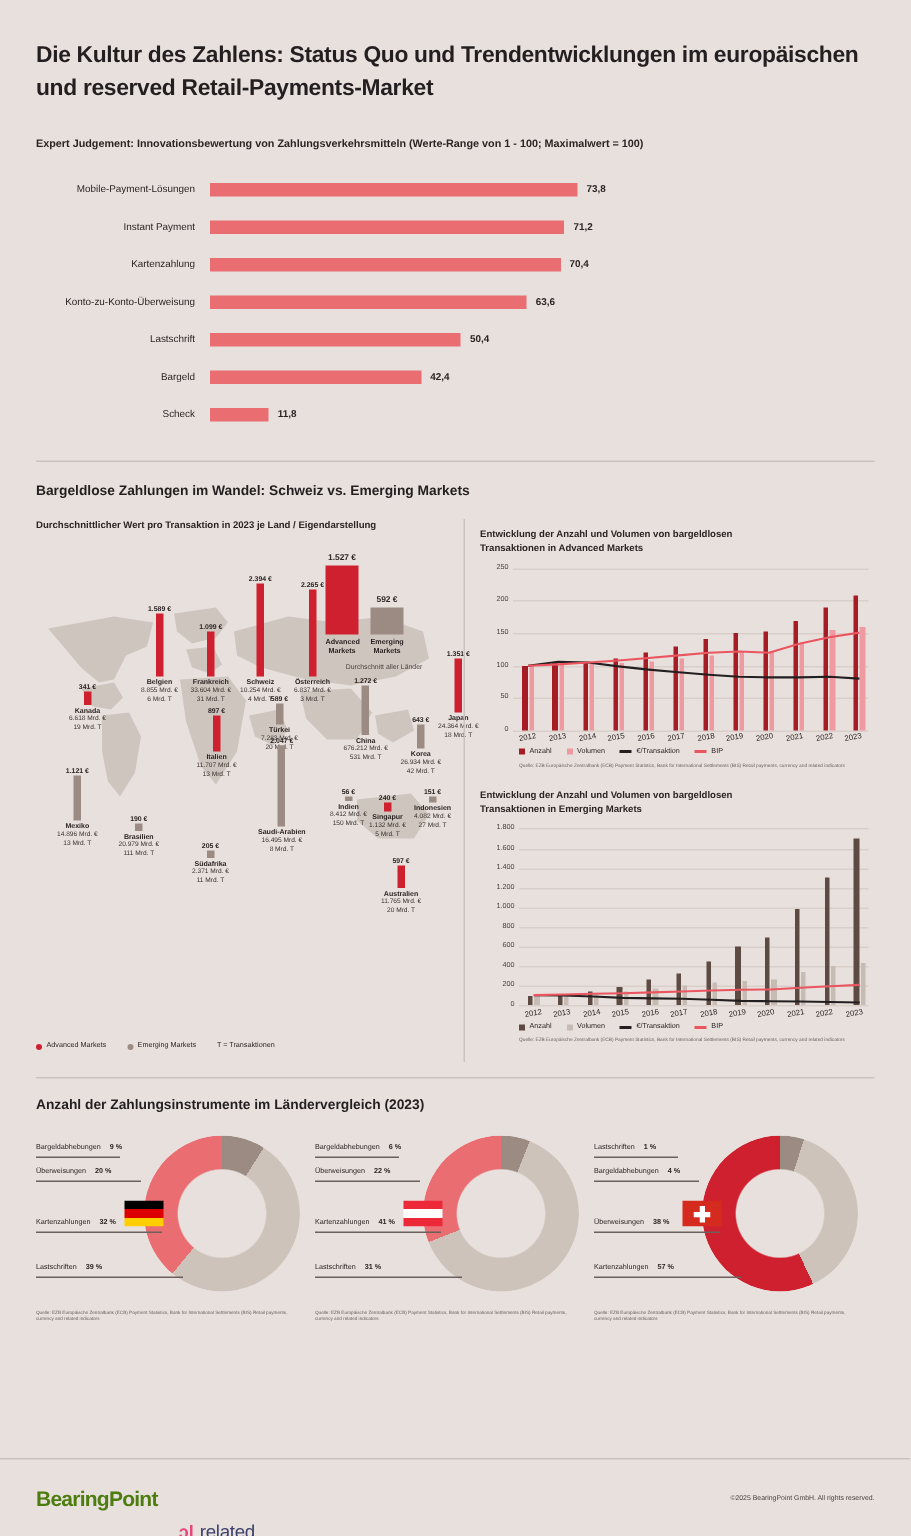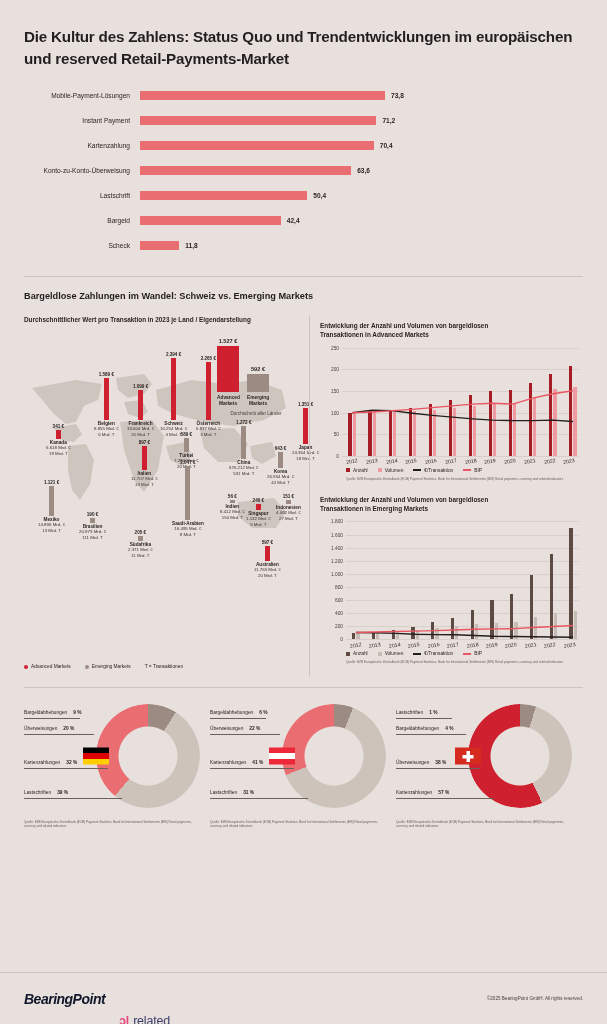--- a/index.html
+++ b/index.html
@@ -101,33 +101,34 @@
   .dl { position: absolute; font-size: 4.8px; white-space: nowrap; color: #2b2422; }
   .dl b { font-weight: bold; margin-left: 6px; }
   .donut-src { font-size: 3.1px; color: #6b605b; line-height: 1.3; margin-top: 4px; }
 
   
   .footer {
     position: absolute; left: 0; bottom: 0; width: 607px; height: 52px;
     border-top: 1px solid #cdc2bd; display: flex; align-items: center;
     padding: 0 24px; background: #e8e0dd;
   }
-  .bp-logo { font-size: 14px; font-weight: bold; letter-spacing: -0.5px; color: #0f172a; font-style: italic; }
+  .bp-logo { font-size: 14px; font-weight: bold; letter-spacing: -0.5px; color: #4d7c0f; }
   .oenpay { display: flex; align-items: center; gap: 4px; margin-left: 14px; margin-top: 44px; }
   .oenpay-mark { font-size: 12px; font-weight: bold; color: #e8467c; }
   .oenpay-txt { font-size: 12.5px; color: #3b3f6b; letter-spacing: -0.2px; }
   .copyright { margin-left: auto; font-size: 4.6px; color: #4a413d; }
 </style>
 </head>
 <body>
 
 <div class="page">
 
   <div class="header">
     <div class="title">Die Kultur des Zahlens: Status Quo und Trendentwicklungen im europäischen und reserved Retail-Payments-Market</div>
+    <div class="subtitle-1">Expert Judgement: Innovationsbewertung von Zahlungsverkehrsmitteln (Werte-Range von 1 - 100; Maximalwert = 100)</div>
   </div>
 
   <div class="barchart" id="barchart">
       <div class="bar-row">
         <div class="bar-label">Mobile-Payment-Lösungen</div>
         <div class="bar-track">
           <div class="bar-fill" style="width: 245.016px; background: rgb(234, 109, 114);"></div>
           <div class="bar-value">73,8</div>
         </div>
       </div>
@@ -571,20 +572,21 @@
             </div>
           <div class="src">Quelle: EZB Europäische Zentralbank (ECB) Payment Statistics, Bank for International Settlements (BIS) Retail payments, currency and related indicators</div>
         </div>
       </div>
     </div>
   </div>
 
   <div class="divider" style="margin-top:10px"></div>
 
   <div class="sec3">
+    <div class="sec3-title">Anzahl der Zahlungsinstrumente im Ländervergleich (2023)</div>
     <div class="donuts" id="donuts">
         <div class="donut-card">
           <div class="donut-wrap" style="border-radius: 50%; background: conic-gradient(rgb(155, 139, 131) 0%, rgb(155, 139, 131) 9%, rgb(205, 195, 187) 9%, rgb(205, 195, 187) 29%, rgb(205, 195, 187) 29%, rgb(205, 195, 187) 61%, rgb(234, 109, 114) 61%, rgb(234, 109, 114) 100%); mask: radial-gradient(circle, transparent 29px, rgb(0, 0, 0) 30px);"></div>
           <div style="position: absolute; right: 10px; top: 0px; width: 104px; height: 104px; pointer-events: none;">
             <div class="flag" style="left: 0px; background: linear-gradient(rgb(0, 0, 0) 33%, rgb(221, 0, 0) 33%, rgb(221, 0, 0) 66%, rgb(255, 206, 0) 66%);"></div>
           </div>
           <div class="legend-lines">
             <div class="dl" style="left: 0px; top: 6px;"><span>Bargeldabhebungen</span><b>9 %</b></div>
             <div style="position: absolute; left: 0px; top: 14px; width: 56px; height: 1px; background: rgb(107, 96, 91);"></div>
             <div class="dl" style="left: 0px; top: 22px;"><span>Überweisungen</span><b>20 %</b></div>

